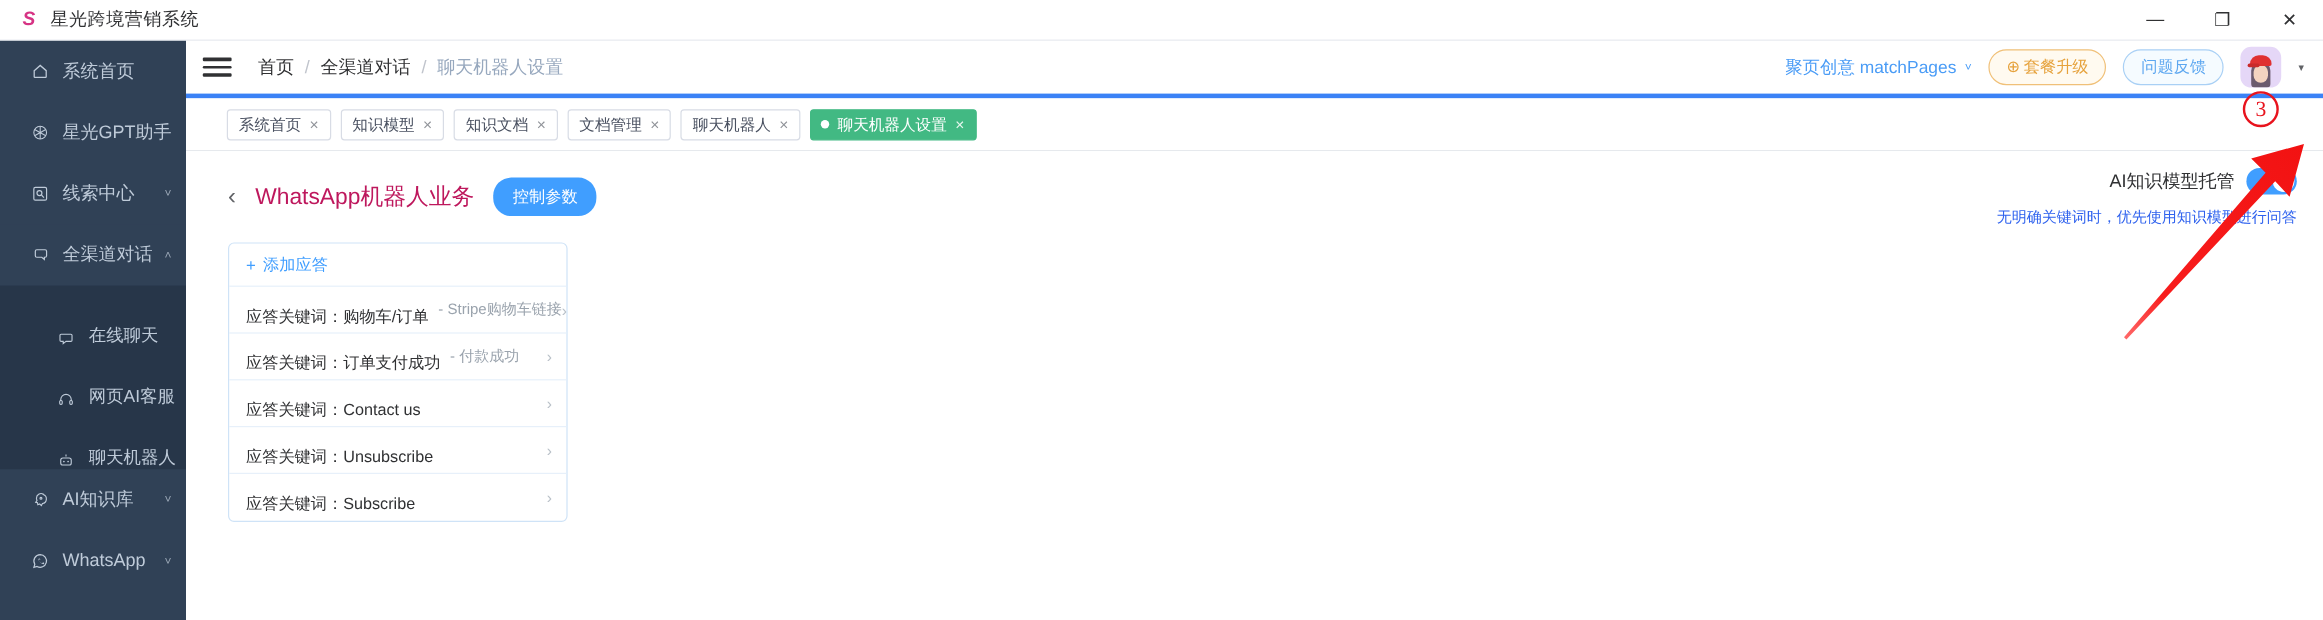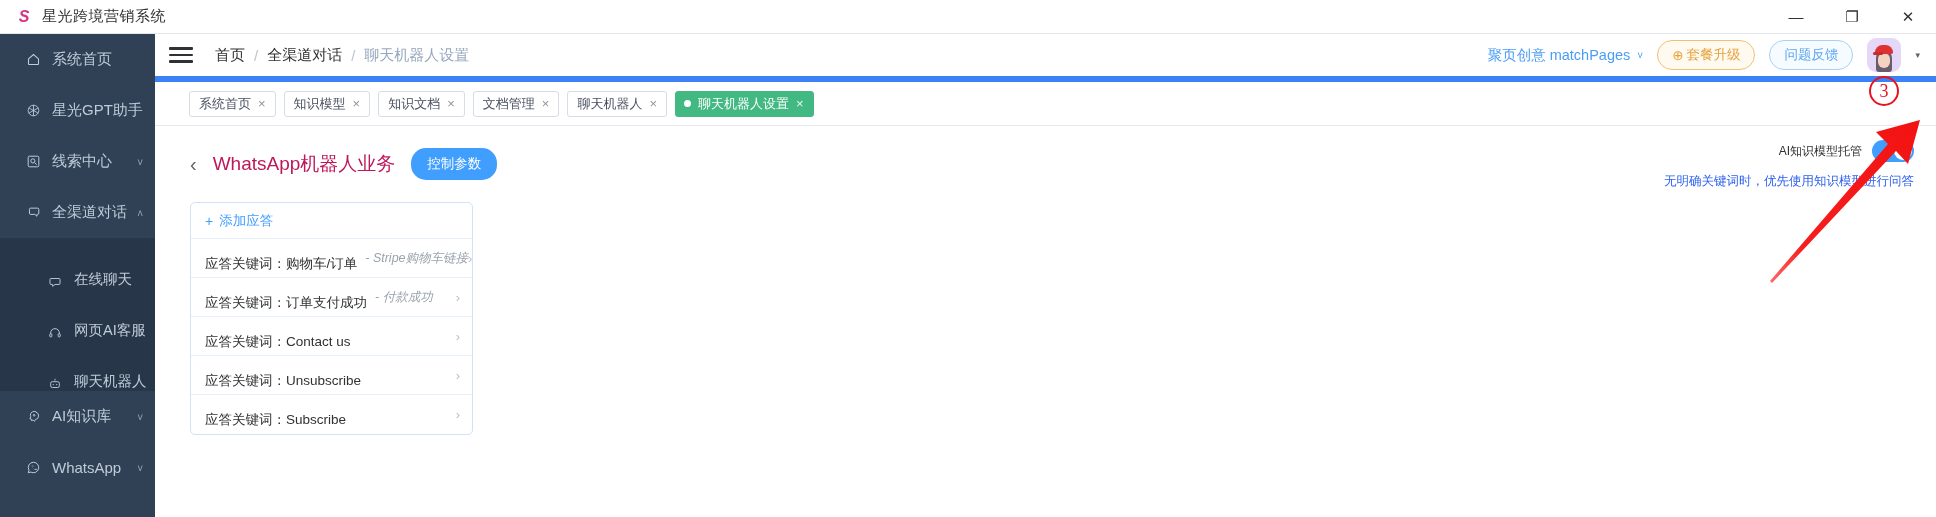--- a/index.html
+++ b/index.html
@@ -45,21 +45,21 @@
   .side-group-open { background:#273649;align-items:flex-end; }
   .side-item .chev {
     position:absolute; right:12px; top:50%; transform:translateY(-50%);
     font-size:10px; color:#9aa7b6;
   }
   .side-item.active-parent { background:#304156; }
 
   
   .header {
     position:absolute; top:34px; left:155px; width:1781px; height:48px;
-    background:#fff; border-bottom:6px solid #3b82f6;
+    background:#fff; border-bottom:4px solid #3b82f6;
     display:flex; align-items:center;
   }
   .hamburger { margin-left:14px; width:24px; display:flex; flex-direction:column; gap:4px; cursor:pointer; }
   .hamburger i { display:block; height:2.5px; background:#303133; border-radius:1px; }
   .crumbs { margin-left:22px; display:flex; align-items:center; font-size:15px; }
   .crumbs .c { color:#303133; cursor:pointer; }
   .crumbs .c.last { color:#97a8be; cursor:default; }
   .crumbs .sep { color:#c0c4cc; margin:0 9px; }
   .header-right { margin-left:auto; display:flex; align-items:center; padding-right:16px; gap:14px; }
   .acct { color:#4a9cf6; font-size:14.5px; cursor:pointer; display:flex; align-items:center; gap:7px; }
@@ -116,27 +116,27 @@
     height:36px; display:flex; align-items:center; padding-left:14px;
     color:#409eff; font-size:13.5px; border-bottom:1px solid #e7f0fa; cursor:pointer; gap:6px;
   }
   .card-add .plus { font-size:14px; }
   .card-row {
     height:39px; display:flex; align-items:center; padding:0 12px 0 14px;
     border-bottom:1px solid #e7f0fa; font-size:13.5px; color:#303133; cursor:pointer;
   }
   .card-row:last-child { border-bottom:none; }
   .card-row .kw { white-space:nowrap;margin-top:11px; }
-  .card-row .sub { color:#9aa3ad; font-style:italic; margin-left:8px; font-size:12.5px; white-space:nowrap; }
+  .card-row .sub { color:#9aa3ad; margin-left:8px; font-size:12.5px; white-space:nowrap; }
   .card-row .arr { margin-left:auto; color:#b9c0c8; font-size:13px; }
 
   
   .ai-panel { position:absolute; right:22px; top:14px; text-align:right; }
   .ai-row { display:flex; align-items:center; justify-content:flex-end; gap:10px; }
-  .ai-label { font-size:12px; color:#303133;text-align:right; }
+  .ai-label { font-size:15px; color:#303133;text-align:right; }
   .switch {
     width:42px; height:22px; border-radius:11px; background:#409eff;
     position:relative; cursor:pointer;
   }
   .switch .knob {
     position:absolute; top:2px; right:2px; width:18px; height:18px;
     border-radius:50%; background:#fff;
   }
   .ai-hint { margin-top:11px; font-size:12.5px; color:#2f62ee; }
 

